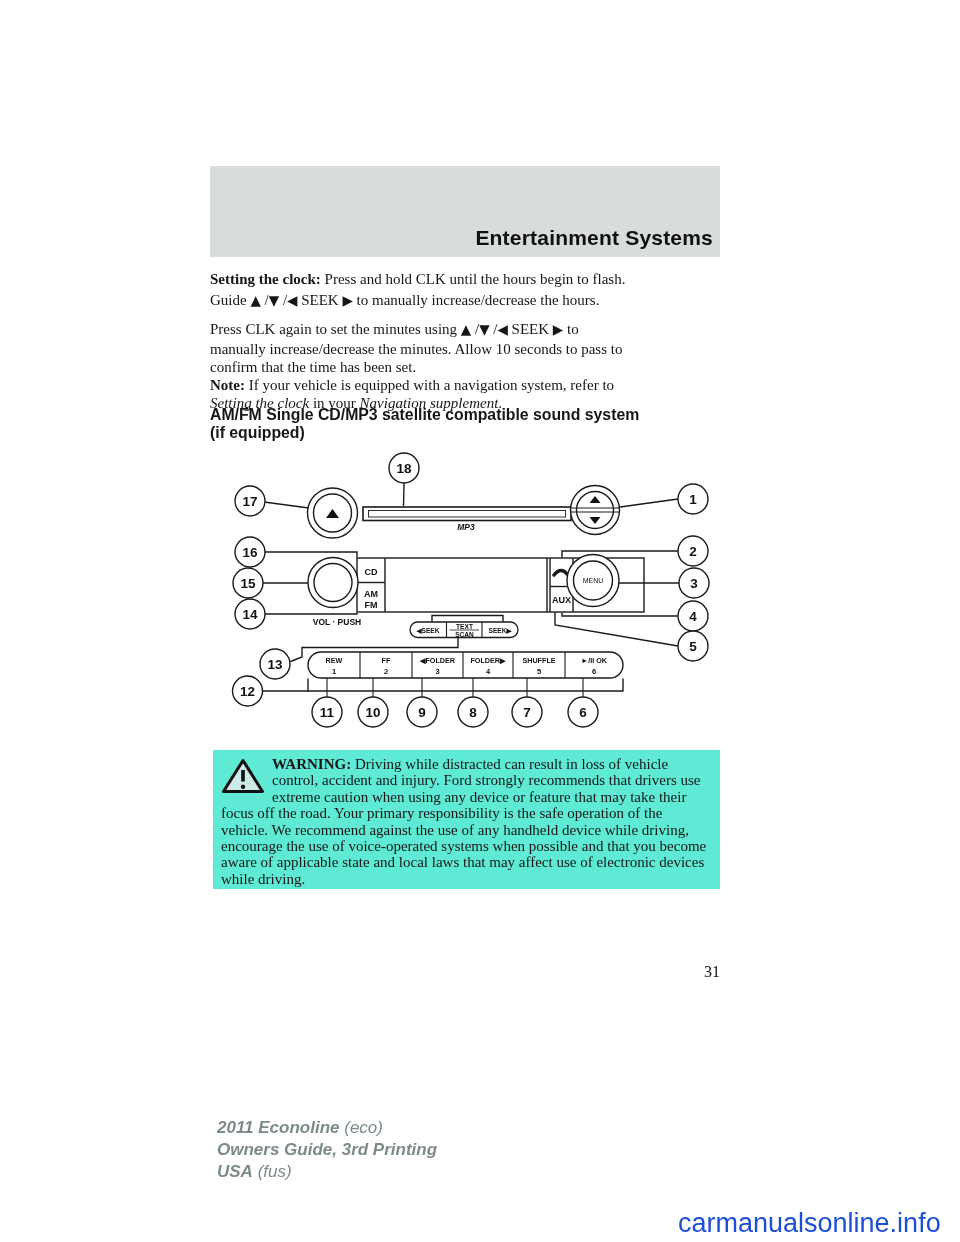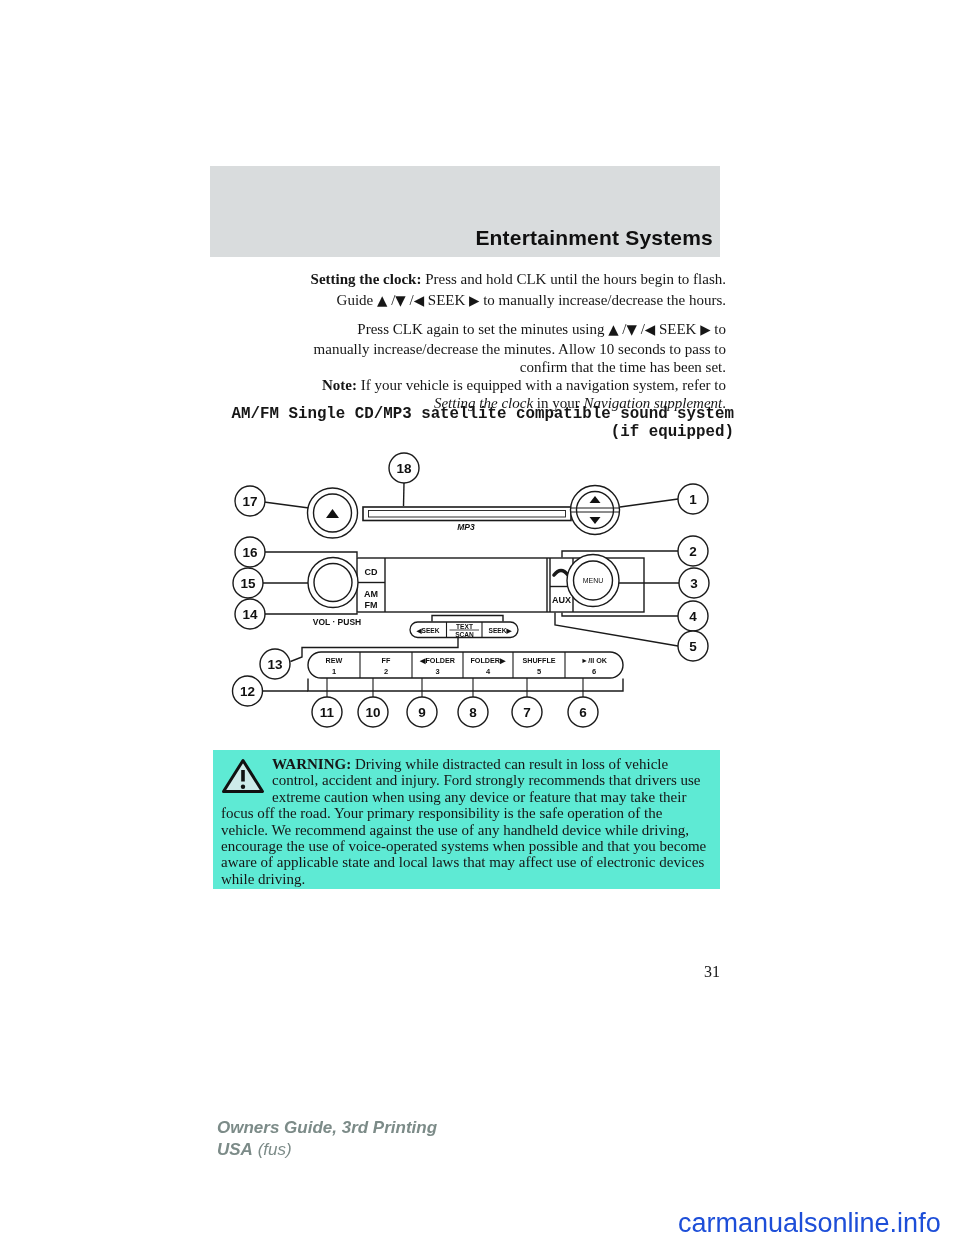--- a/index.html
+++ b/index.html
@@ -1,26 +1,26 @@
 <!DOCTYPE html>
 <html><head>
 <meta charset="utf-8">
 <style>
   html,body{margin:0;padding:0;background:#fff;}
   .page{position:relative;width:960px;height:1242px;background:#ffffff;
         font-family:"Liberation Serif",serif;color:#161616;overflow:hidden;}
   .band{position:absolute;left:210px;top:166px;width:510px;height:91px;background:#d9dcdd;}
   .band-title{position:absolute;right:7px;bottom:7px;font-family:"Liberation Sans",sans-serif;
         font-weight:bold;font-size:21px;color:#101010;letter-spacing:.2px;}
-  .tblock{position:absolute;left:210px;width:516px;font-size:15px;text-align:right;}
+  .tblock{position:absolute;left:210px;width:516px;font-size:15px;}
   .pline{line-height:17.5px;white-space:nowrap;}
   .symline{line-height:23px;}
   .sym{font-family:"DejaVu Sans",sans-serif;font-size:13.5px;}
   .it{font-style:italic;}
-  .heading{font-family:Liberation Mono, monospace;font-weight:bold;font-size:15.8px;line-height:17.5px;margin-left:8px;}
+  .heading{font-family:Liberation Sans, sans-serif;font-weight:bold;font-size:15.8px;line-height:17.5px;}
   .diagram{position:absolute;left:210px;top:445px;font-family:"Liberation Sans",sans-serif;}
   .diagram text{fill:#111;}
   .warnbox{position:absolute;left:213px;top:750px;width:507px;height:139px;background:#5eead4;
         box-sizing:border-box;padding:6px 8px 0 8px;font-size:15px;line-height:16.4px;}
   .warnicon{float:left;margin:1px 7px 2px 0;}
   .accessory{position:absolute;left:210px;top:900px;width:516px;font-size:15px;line-height:16.4px;}
   .pagenum{position:absolute;left:210px;top:963px;width:510px;text-align:right;font-size:16px;}
   .footer{position:absolute;left:217px;top:1117px;font-family:"Liberation Sans",sans-serif;
         font-size:17px;line-height:22px;color:#7c8b88;font-style:italic;}
   .fb{font-weight:bold;}
@@ -182,19 +182,20 @@
       <line x1="22" y1="13" x2="22" y2="24.5" stroke="#111" stroke-width="3.6"></line>
       <circle cx="22" cy="29.8" r="2.2" fill="#111"></circle>
     </svg>
     <b>WARNING:</b><span> Driving while distracted can result in loss of vehicle control, accident and injury. Ford strongly recommends that drivers use extreme caution when using any device or feature that may take their focus off the road. Your primary responsibility is the safe operation of the vehicle. We recommend against the use of any handheld device while driving, encourage the use of voice-operated systems when possible and that you become aware of applicable state and local laws that may affect use of electronic devices while driving.</span>
   </div>
 
 
   <div class="pagenum">31</div>
 
   <div class="footer">
+    <div><span class="fb">2011 Econoline</span><span> (eco)</span></div>
     <div><span class="fb">Owners Guide, 3rd Printing</span></div>
     <div><span class="fb">USA</span><span> (fus)</span></div>
   </div>
 
   <div class="watermark">carmanualsonline.info</div>
 
 </div>
 
 </body></html>

